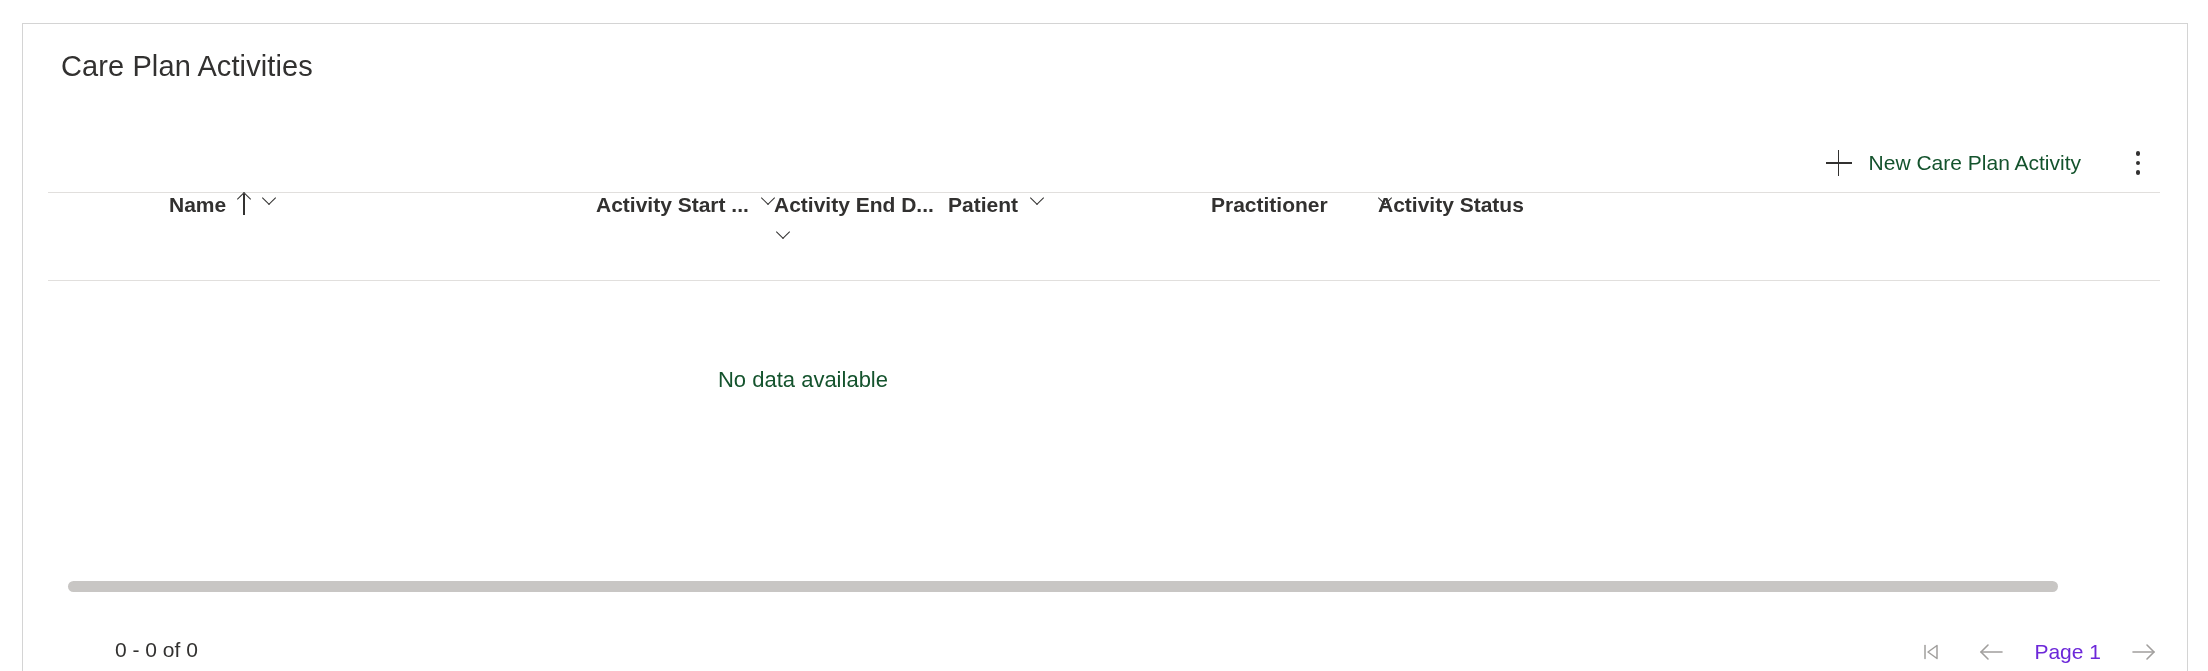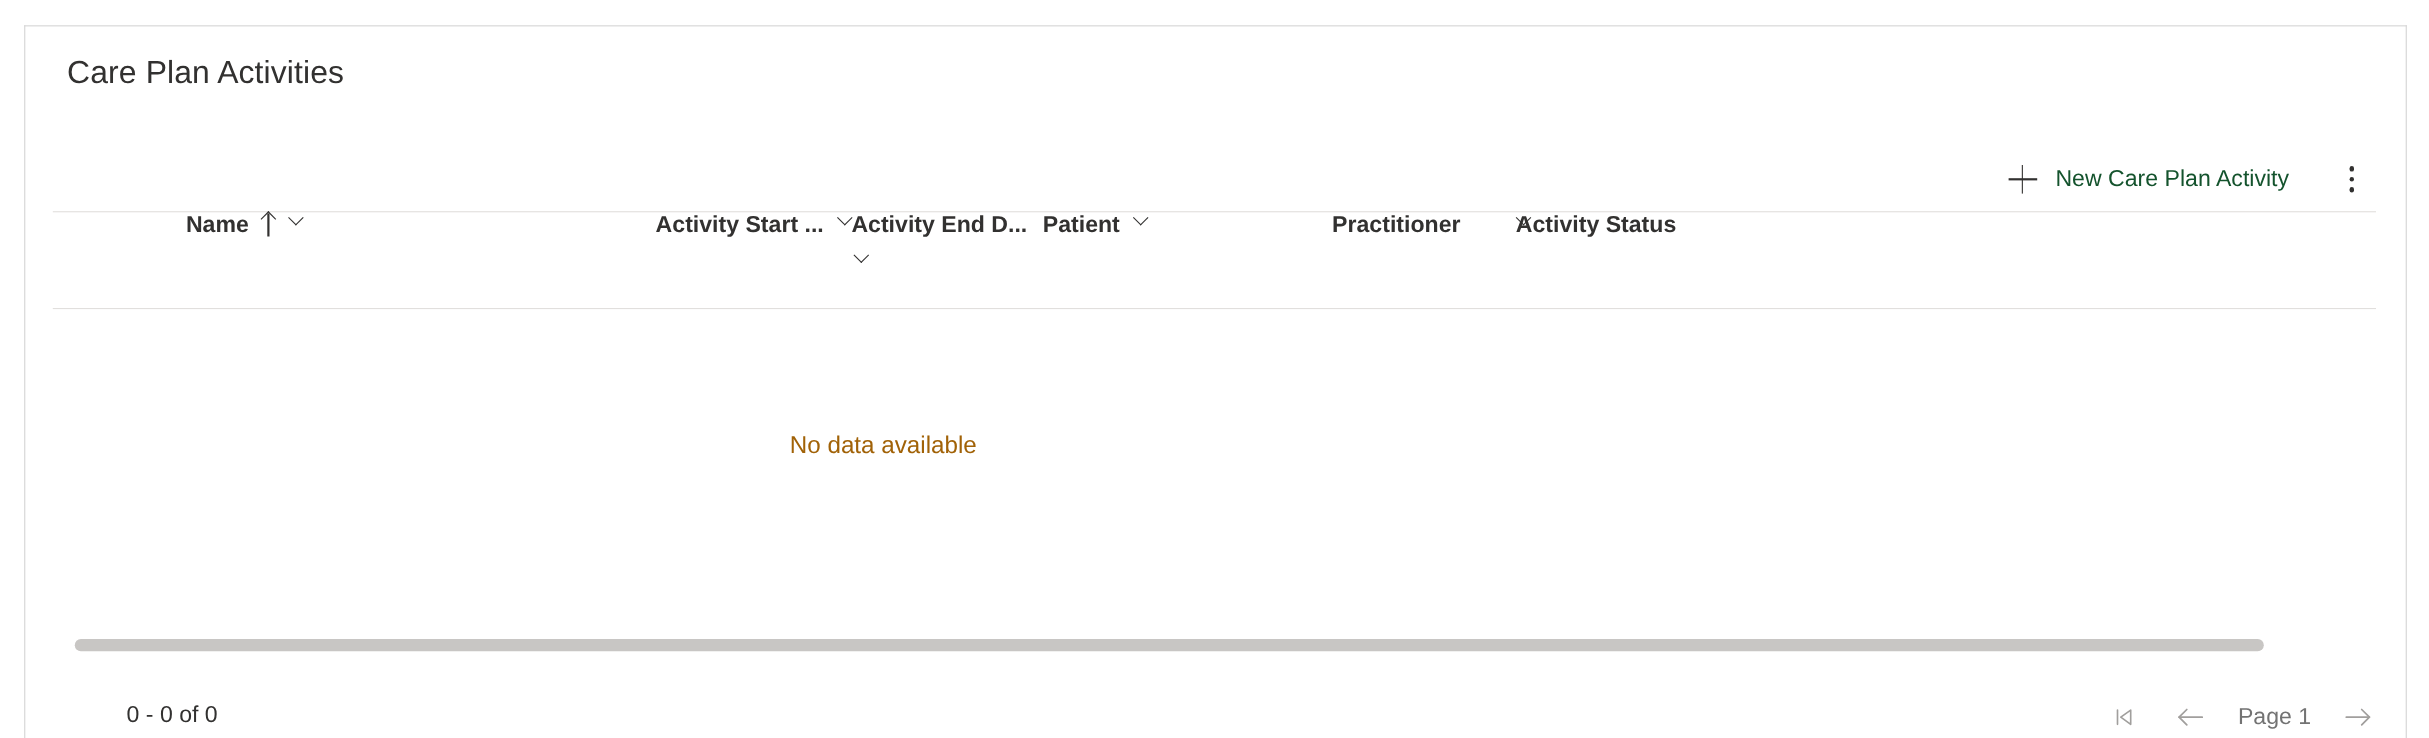--- a/index.html
+++ b/index.html
@@ -207,23 +207,23 @@
     top: 257px;
     width: 2112px;
     height: 285px;
   }
   .empty-message {
     position: absolute;
     left: 0;
     top: 0;
     width: 1510px;
     text-align: center;
-    margin-top: 111px;
+    margin-top: 86px;
     font-size: 22px;
-    color: #a16207;
+    color: #14532d;
   }
 
   
   .scroll-track {
     position: absolute;
     left: 25px;
     top: 552px;
     width: 2112px;
     height: 20px;
     cursor: pointer;
@@ -270,21 +270,21 @@
     align-items: center;
     justify-content: center;
     background: transparent;
     border: none;
     cursor: pointer;
     padding: 0;
   }
   .pager-btn.disabled { cursor: default; }
   .page-label {
     font-size: 21px;
-    color: #737373;
+    color: #6d28d9;
     white-space: nowrap;
   }
   svg { display: block; }
 </style>
 </head>
 <body>
 
 <div class="card">
 
   <div class="card-title">Care Plan Activities</div>

